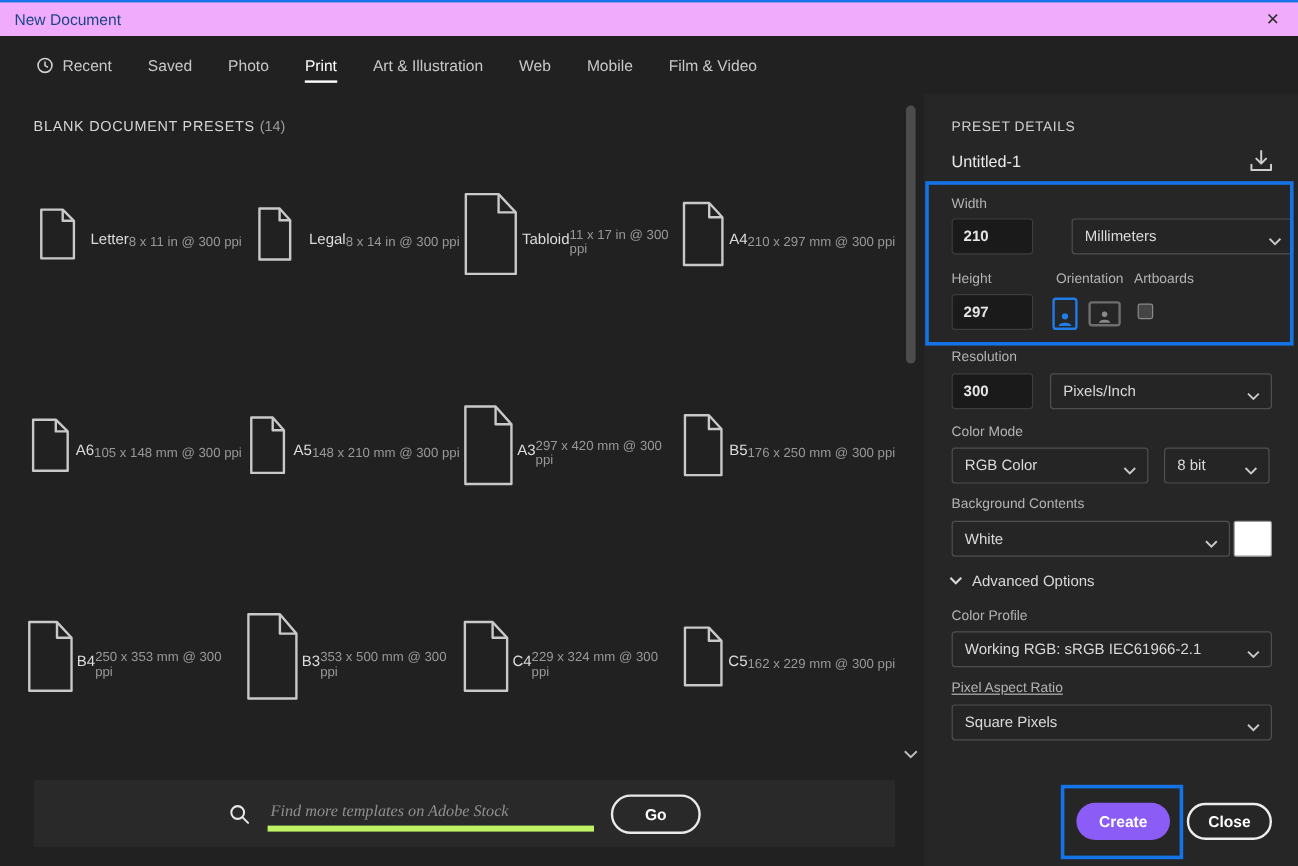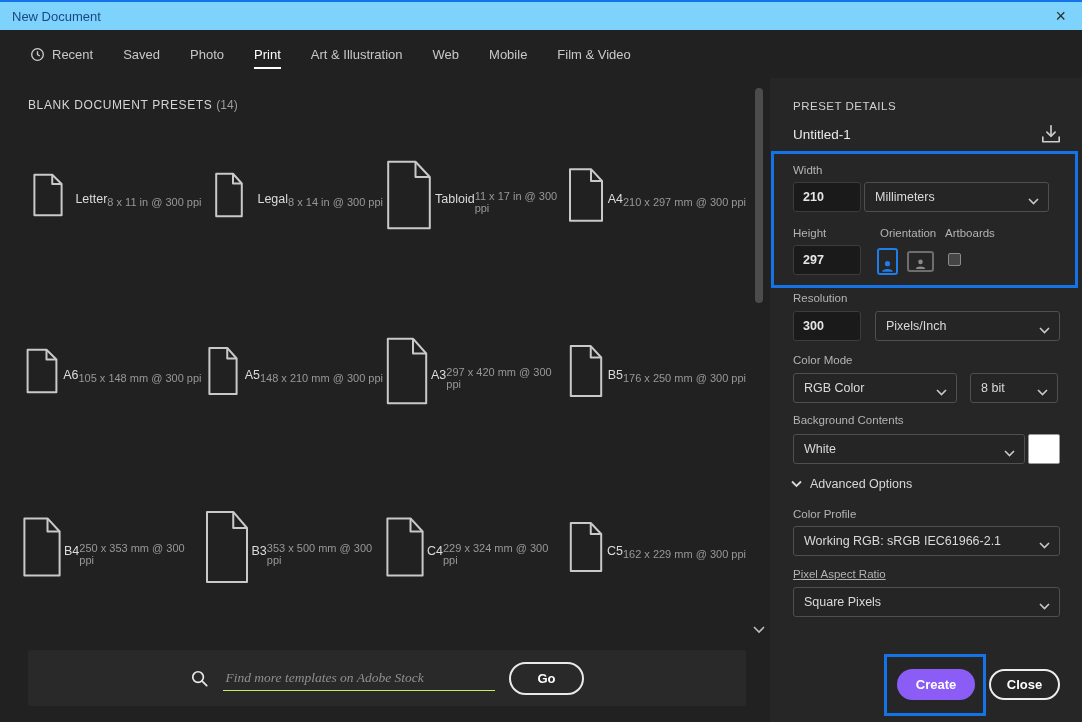--- a/index.html
+++ b/index.html
@@ -6,21 +6,21 @@
   html,body { margin:0; padding:0; }
   body {
     width:1082px; height:722px; position:relative; overflow:hidden;
     background:#212121;
     font-family:"Liberation Sans","DejaVu Sans",sans-serif;
   }
 
   
   .titlebar {
     position:absolute; top:0; left:0; right:0; height:30px;
-    background:#7dd3fc; border-top:2px solid #1473e6;
+    background:#f0abfc; border-top:2px solid #1473e6;
     display:flex; align-items:center; padding:0 12px;
   }
   .title { font-size:13px; color:#1c4587; }
   .close-x { margin-left:auto; font-size:18px; color:#2b2b2b; line-height:1; cursor:pointer; padding:0 4px; }
 
   
   .tabbar {
     position:absolute; top:30px; left:0; right:0; height:48px;
     background:#212121; display:flex; align-items:stretch; gap:30px; padding:0 30px;
   }
@@ -43,21 +43,21 @@
   .preset .p-name { font-size:12.5px; color:#dcdcdc; margin-bottom:7px; }
   .preset .p-dims { font-size:11px; color:#989898; }
 
   
   .search-strip {
     position:absolute; left:28px; top:572px; width:718px; height:56px;
     background:#292929; border-radius:2px;
     display:flex; align-items:center; justify-content:center; gap:14px;
   }
   .search-input {
-    width:272px; background:transparent; border:none; border-bottom:1px solid #bef264;
+    width:272px; background:transparent; border:none; border-bottom:5px solid #bef264;
     font-family:"Liberation Serif","DejaVu Serif",serif;
     font-style:italic; font-size:13.5px; color:#bdbdbd; padding:4px 2px; outline:none;
   }
   .search-input::placeholder { color:#8f8f8f; }
   .go-btn {
     background:transparent; border:2px solid #e9e9e9; border-radius:17px; color:#ffffff;
     font-family:inherit; font-size:13px; font-weight:700; padding:7px 26px; cursor:pointer;
   }
 
   
@@ -306,21 +306,21 @@
       <svg width="22" height="20" viewBox="0 0 24 22" fill="none" stroke="#cfcfcf" stroke-width="1.8" stroke-linecap="round" stroke-linejoin="round">
           <path d="M12 2 v11"></path>
           <path d="M7.5 9 L12 13.5 L16.5 9"></path>
           <path d="M3 14.5 v5 h18 v-5"></path>
         </svg>
     </span>
   </div>
 
   <div class="fld-label" style="top:86px; left:23px;">Width</div>
   <input class="num-input" style="top: 104px; left: 23px;" value="210">
-  <div class="select" style="top:104px; left:94px; width:185px;">
+  <div class="select" style="top:104px; left:123px; width:185px;">
     <span>Millimeters</span>
     <span class="chev"><svg width="11" height="7" viewBox="0 0 11 7" fill="none" stroke="#c9c9c9" stroke-width="1.6">
           <path d="M1 1 L5.5 5.5 L10 1"></path>
         </svg></span>
   </div>
 
   <div class="fld-label" style="top:149px; left:23px;">Height</div>
   <div class="fld-label" style="top:149px; left:110px;">Orientation</div>
   <div class="fld-label" style="top:149px; left:175px;">Artboards</div>
   <input class="num-input" style="top: 167px; left: 23px;" value="297">

